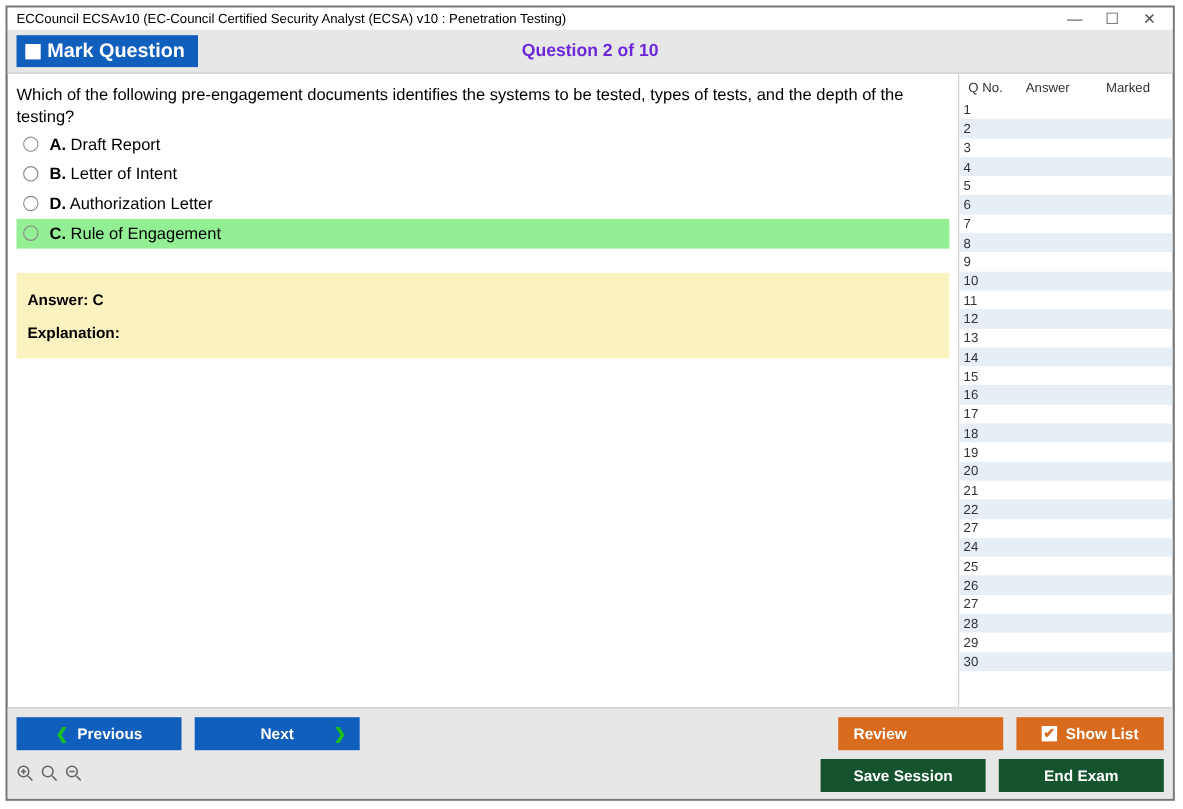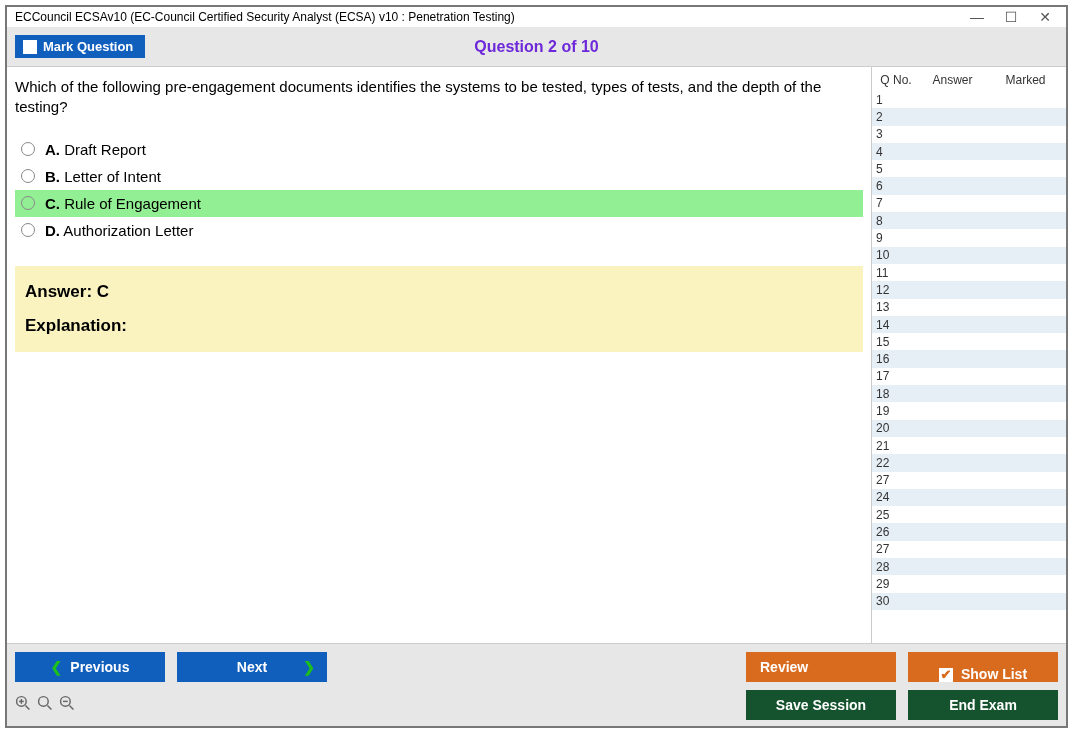--- a/index.html
+++ b/index.html
@@ -39,21 +39,21 @@
   }
   .mark-btn {
     background: #115fbd;
     color: #fff;
     font-weight: bold;
     padding: 4px 12px 4px 8px;
     display: inline-flex;
     align-items: center;
     gap: 6px;
     cursor: pointer;
-    font-size:13px;
+    font-size:18px;
   }
   .checkbox {
     width: 14px;
     height: 14px;
     background: #fff;
     display: inline-block;
     flex-shrink:0;
   }
   .checkbox.checked::after {
     content: "✔";
@@ -80,21 +80,20 @@
   .question-area {
     flex: 1;
     padding: 10px 8px;
     display: flex;
     flex-direction: column;
     overflow: hidden;
   }
   .question-text {
     font-size: 15px;
     color: #000;
-    margin-bottom: 18px;
     line-height: 1.35;
   }
   .option {
     display: flex;
     align-items: center;
     gap: 10px;
     padding: 5px 6px;
     font-size: 15px;
     cursor: pointer;
   }
@@ -104,21 +103,21 @@
     border: 1.5px solid #888;
     border-radius: 50%;
     flex-shrink: 0;
   }
   .option .letter { font-weight: bold; }
   .option.correct { background: #93ef93; }
   .answer-box {
     background: #faf3c0;
     padding: 16px 10px;
     margin-top: 22px;
-    font-size: 17px;
+    font-size: 14px;
   }
   .answer-box .ans { font-weight: bold; margin-bottom: 14px; display:block;}
   .answer-box .exp { font-weight: bold; margin-top: 13px; }
   .sidebar {
     width: 195px;
     border-left: 1px solid #ccc;
     display: flex;
     flex-direction: column;
     font-size: 12px;
   }
@@ -209,27 +208,27 @@
       <div class="question-text">Which of the following pre-engagement documents identifies the systems to be tested, types of tests, and the depth of the testing?</div>
       <div id="options">
           <div class="option">
             <span class="radio"></span>
             <span><span class="letter">A.</span> Draft Report</span>
           </div>
           <div class="option">
             <span class="radio"></span>
             <span><span class="letter">B.</span> Letter of Intent</span>
           </div>
+          <div class="option">
+            <span class="radio"></span>
+            <span><span class="letter">D.</span> Authorization Letter</span>
+          </div>
           <div class="option correct">
             <span class="radio"></span>
             <span><span class="letter">C.</span> Rule of Engagement</span>
-          </div>
-          <div class="option">
-            <span class="radio"></span>
-            <span><span class="letter">D.</span> Authorization Letter</span>
           </div>
         </div>
 
       <div class="answer-box">
         <span class="ans">Answer: C</span>
         <span class="exp">Explanation:</span>
       </div>
     </div>
 
     <div class="sidebar">
@@ -400,21 +399,21 @@
         <span>Previous</span>
       </div>
       <div class="btn blue" style="position:relative;">
         <span>Next</span>
         <span class="chev green" style="position:absolute; right:12px;">❯</span>
       </div>
       <div class="spacer"></div>
       <div class="btn orange" style="width:150px; justify-content:flex-start;">
         <span>Review</span>
       </div>
-      <div class="btn orange" style="width:150px;align-items:flex-end;">
+      <div class="btn orange" style="width:134px;">
         <span class="checkbox checked"></span>
         <span>Show List</span>
       </div>
     </div>
     <div class="footer-row">
       <div class="zoom-row">
         <span>
           <svg class="icon" viewBox="0 0 20 20">
               <circle cx="8" cy="8" r="6"></circle>
               <line x1="13" y1="13" x2="18" y2="18"></line>

